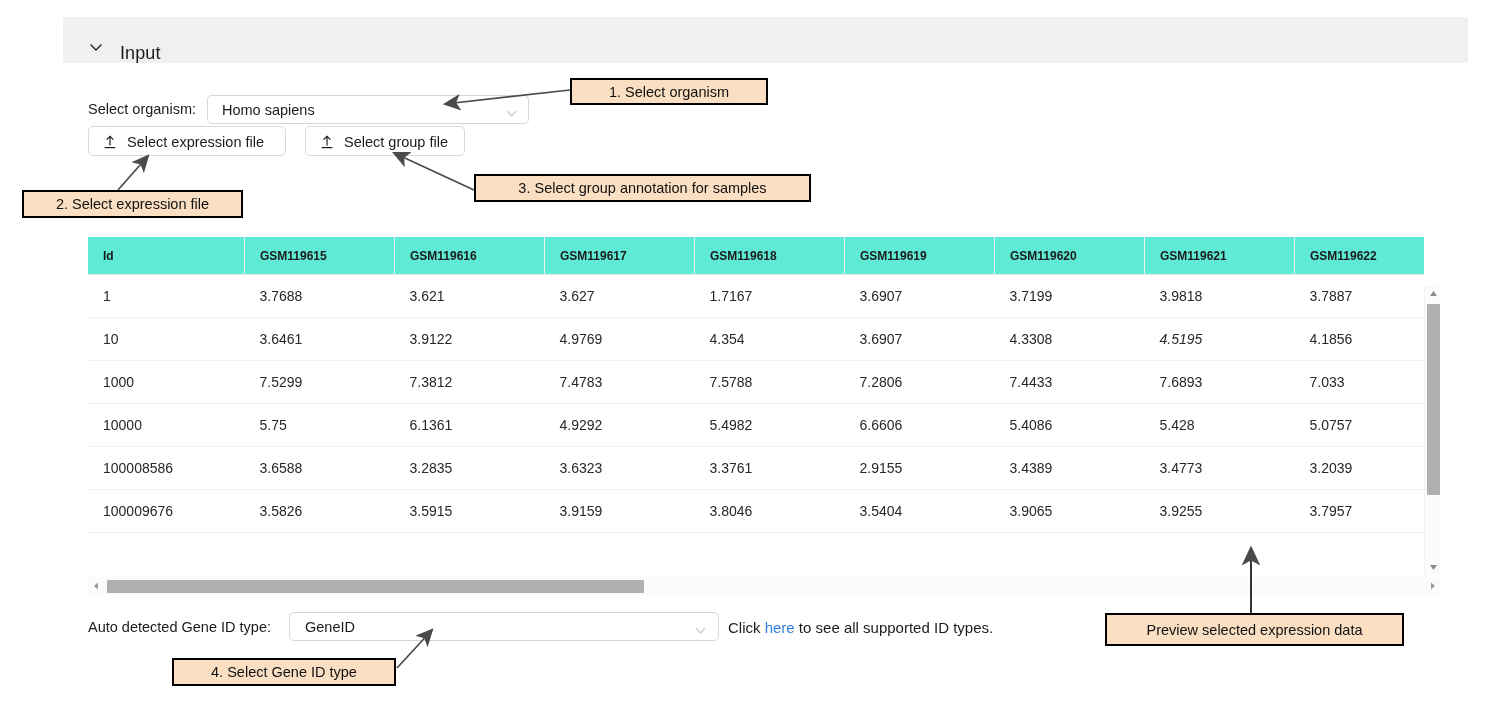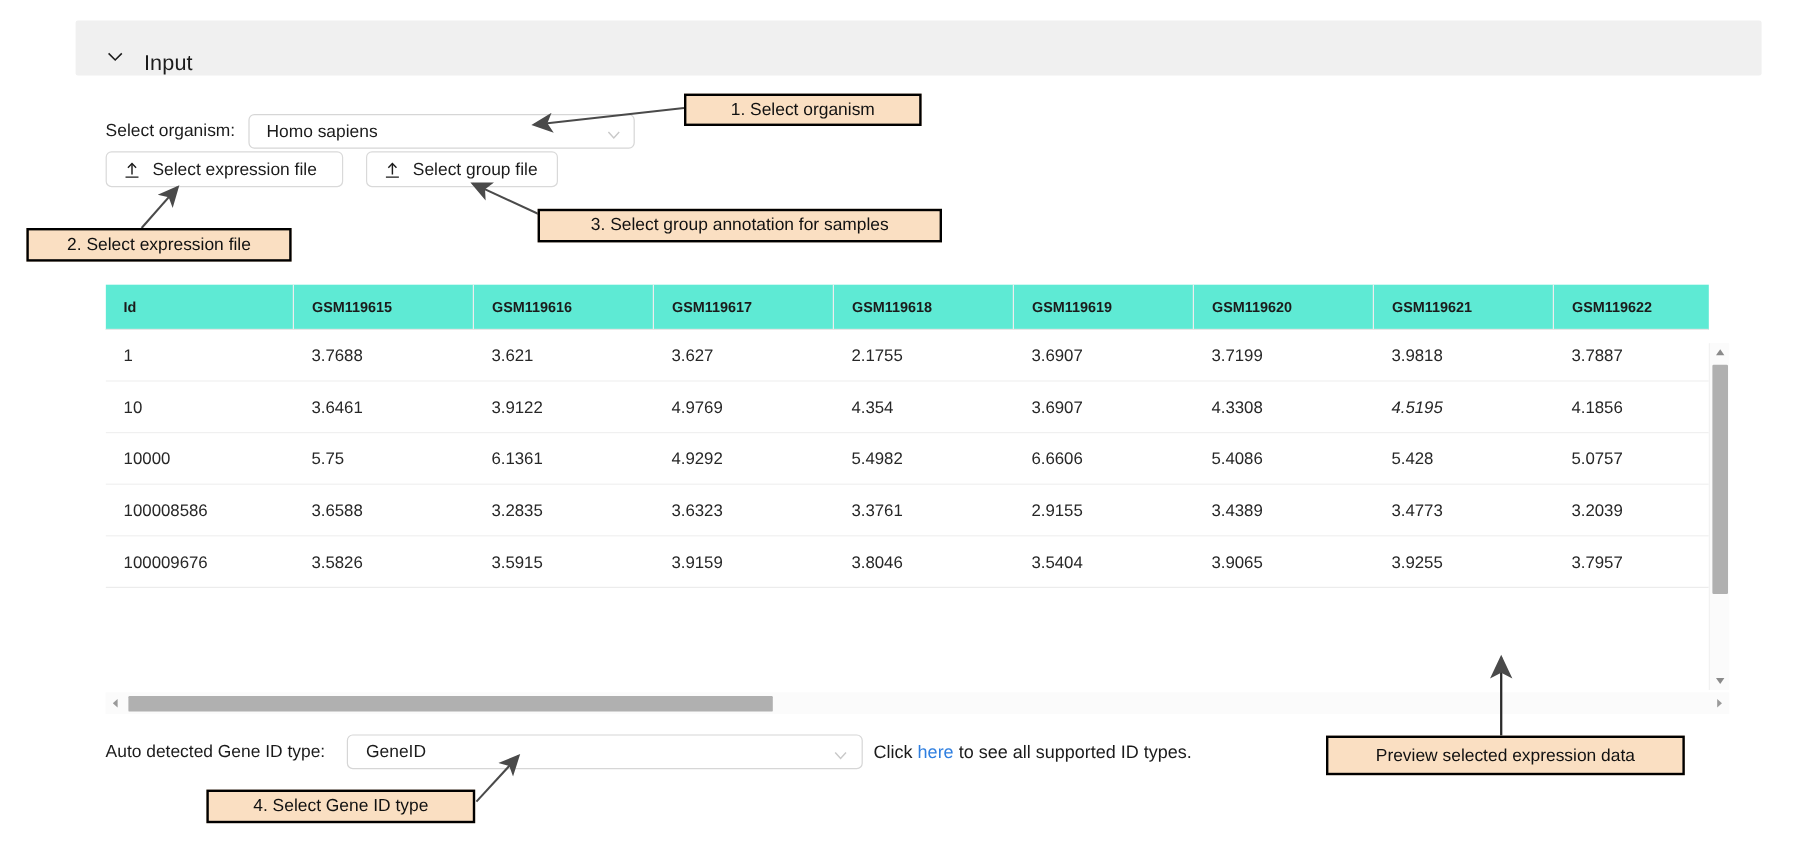--- a/index.html
+++ b/index.html
@@ -275,21 +275,21 @@
     color: #111111;
     font-size: 14.5px;
     display: flex;
     align-items: center;
     justify-content: center;
     box-sizing: border-box;
     white-space: nowrap;
   }
   #callout-1 { left: 570px; top: 78px;  width: 198px; height: 27px; }
   #callout-2 { left: 22px;  top: 190px; width: 221px; height: 28px; }
-  #callout-3 { left: 448px; top: 174px; width: 337px; height: 28px; }
+  #callout-3 { left: 474px; top: 174px; width: 337px; height: 28px; }
   #callout-4 { left: 172px; top: 658px; width: 224px; height: 28px; }
   #callout-5 { left: 1105px; top: 613px; width: 299px; height: 33px; }
 
   #arrows {
     position: absolute;
     left: 0; top: 0;
     width: 1506px; height: 718px;
     pointer-events: none;
   }
 </style>
@@ -354,36 +354,47 @@
             <th style="width: 134px;">GSM119621</th>
             <th style="width: 134px;">GSM119622</th>
           </tr>
         </thead>
       <tbody id="tbody">
           <tr>
             <td style="width: 141px;">1</td>
             <td style="width: 134px;">3.7688</td>
             <td style="width: 134px;">3.621</td>
             <td style="width: 134px;">3.627</td>
-            <td style="width: 134px;">2.1755</td>
+            <td style="width: 134px;">1.7167</td>
             <td style="width: 134px;">3.6907</td>
             <td style="width: 134px;">3.7199</td>
             <td style="width: 134px;">3.9818</td>
             <td style="width: 134px;">3.7887</td>
           </tr>
           <tr>
             <td style="width: 141px;">10</td>
             <td style="width: 134px;">3.6461</td>
             <td style="width: 134px;">3.9122</td>
             <td style="width: 134px;">4.9769</td>
             <td style="width: 134px;">4.354</td>
             <td style="width: 134px;">3.6907</td>
             <td style="width: 134px;">4.3308</td>
             <td style="width: 134px; font-style: italic;">4.5195</td>
             <td style="width: 134px;">4.1856</td>
+          </tr>
+          <tr>
+            <td style="width: 141px;">1000</td>
+            <td style="width: 134px;">7.5299</td>
+            <td style="width: 134px;">7.3812</td>
+            <td style="width: 134px;">7.4783</td>
+            <td style="width: 134px;">7.5788</td>
+            <td style="width: 134px;">7.2806</td>
+            <td style="width: 134px;">7.4433</td>
+            <td style="width: 134px;">7.6893</td>
+            <td style="width: 134px;">7.033</td>
           </tr>
           <tr>
             <td style="width: 141px;">10000</td>
             <td style="width: 134px;">5.75</td>
             <td style="width: 134px;">6.1361</td>
             <td style="width: 134px;">4.9292</td>
             <td style="width: 134px;">5.4982</td>
             <td style="width: 134px;">6.6606</td>
             <td style="width: 134px;">5.4086</td>
             <td style="width: 134px;">5.428</td>

